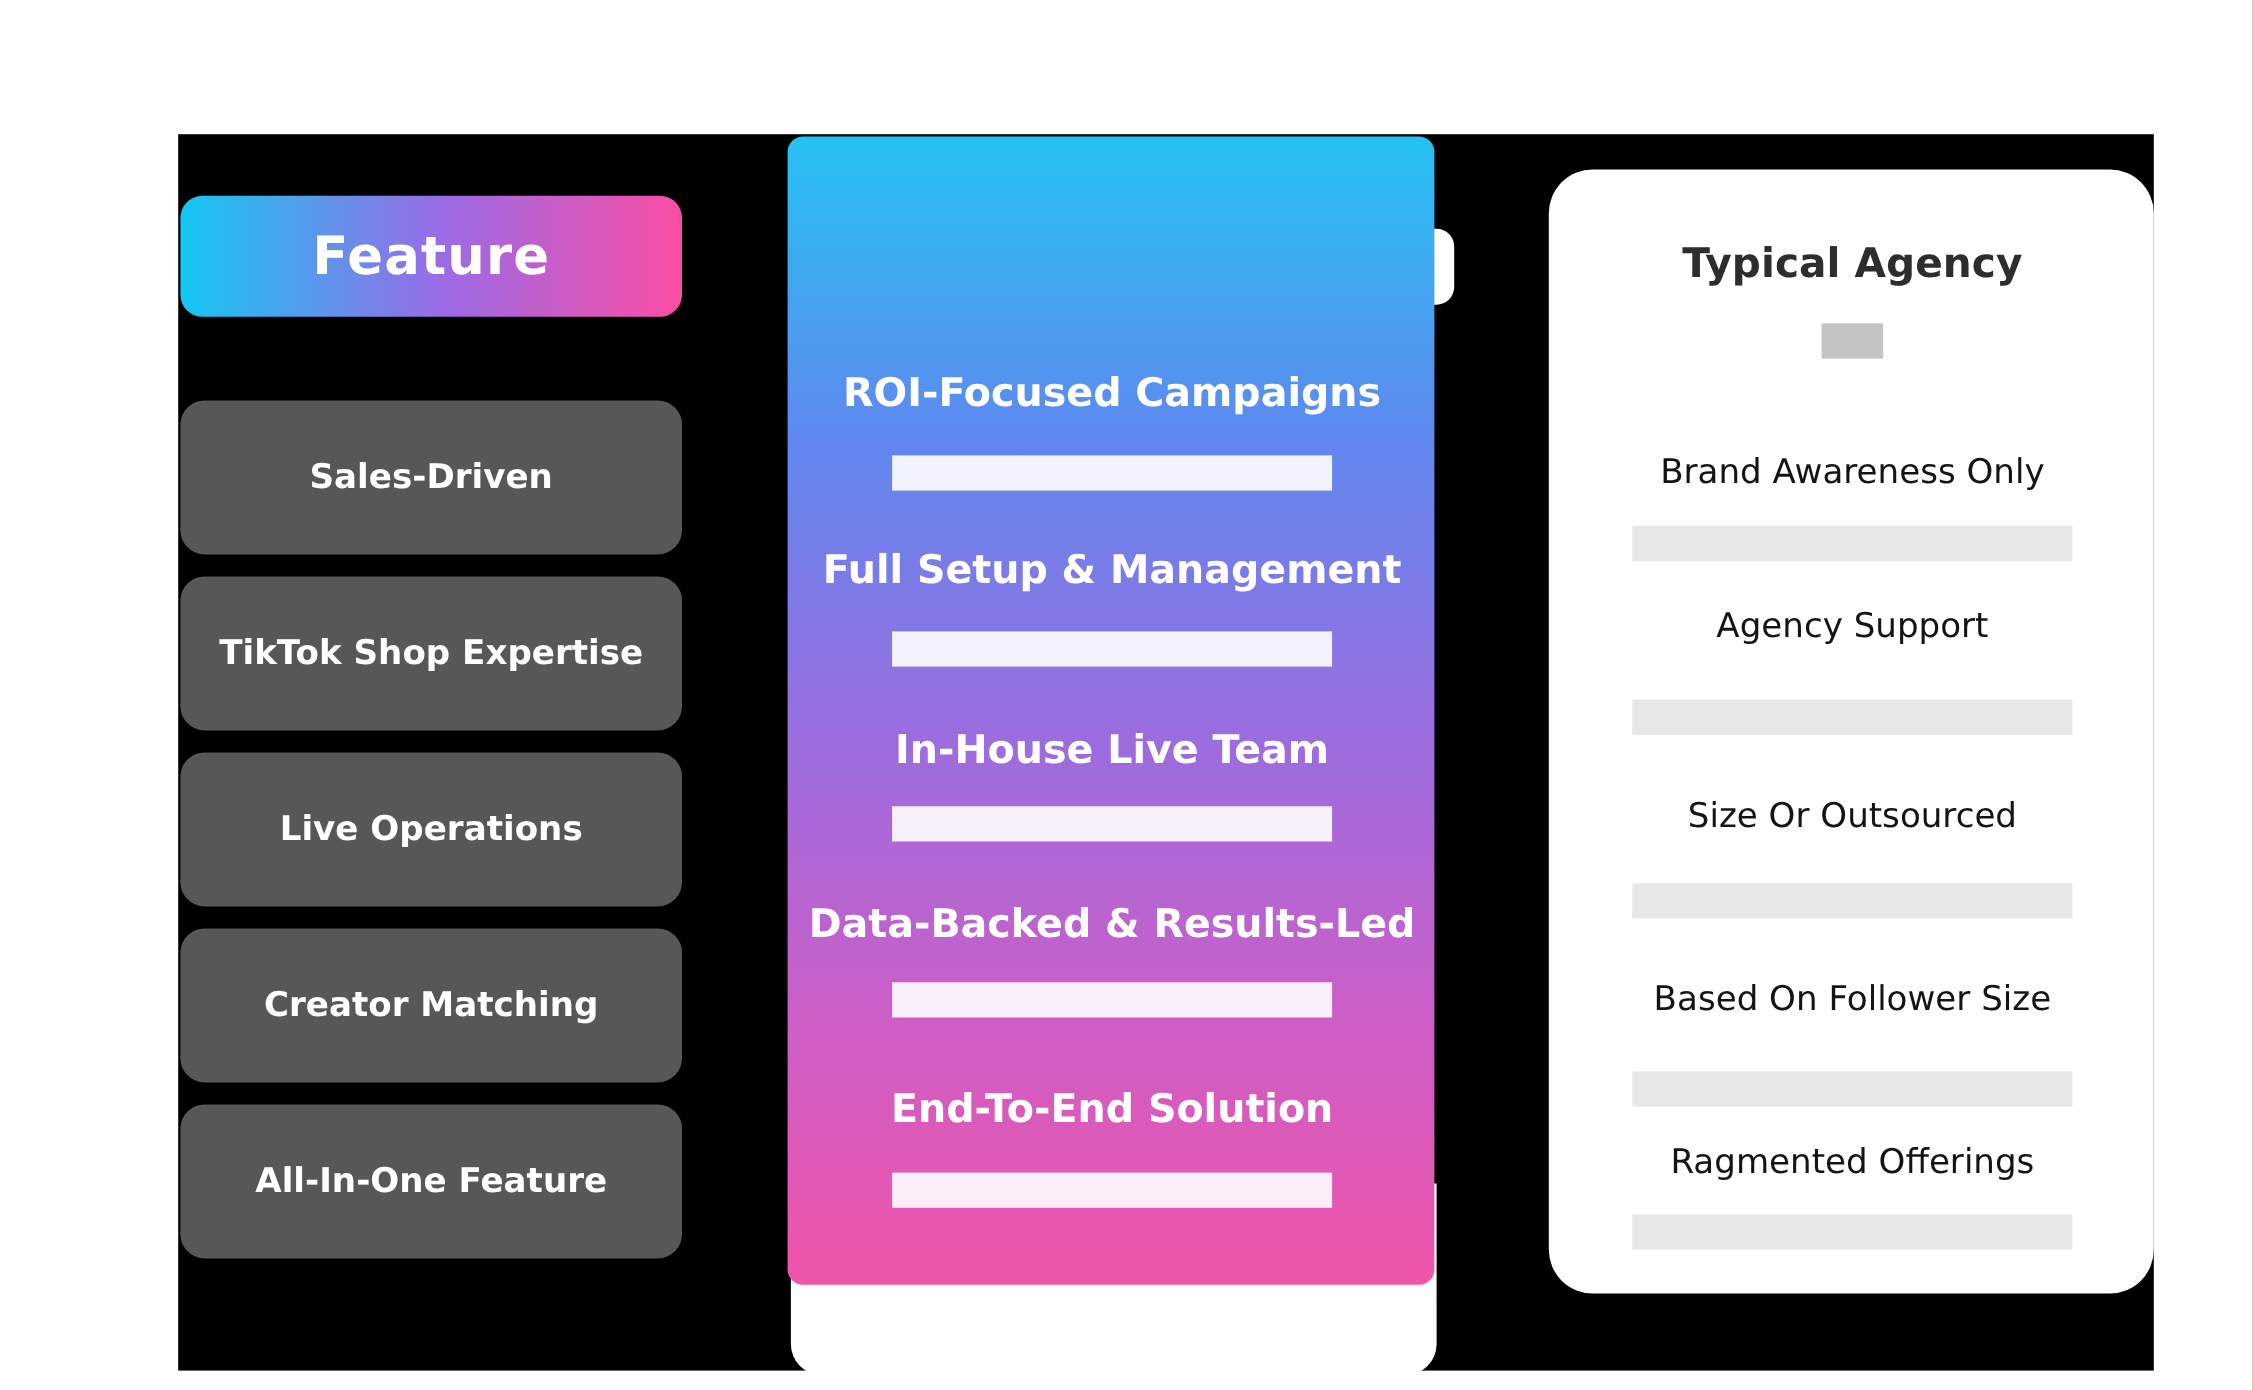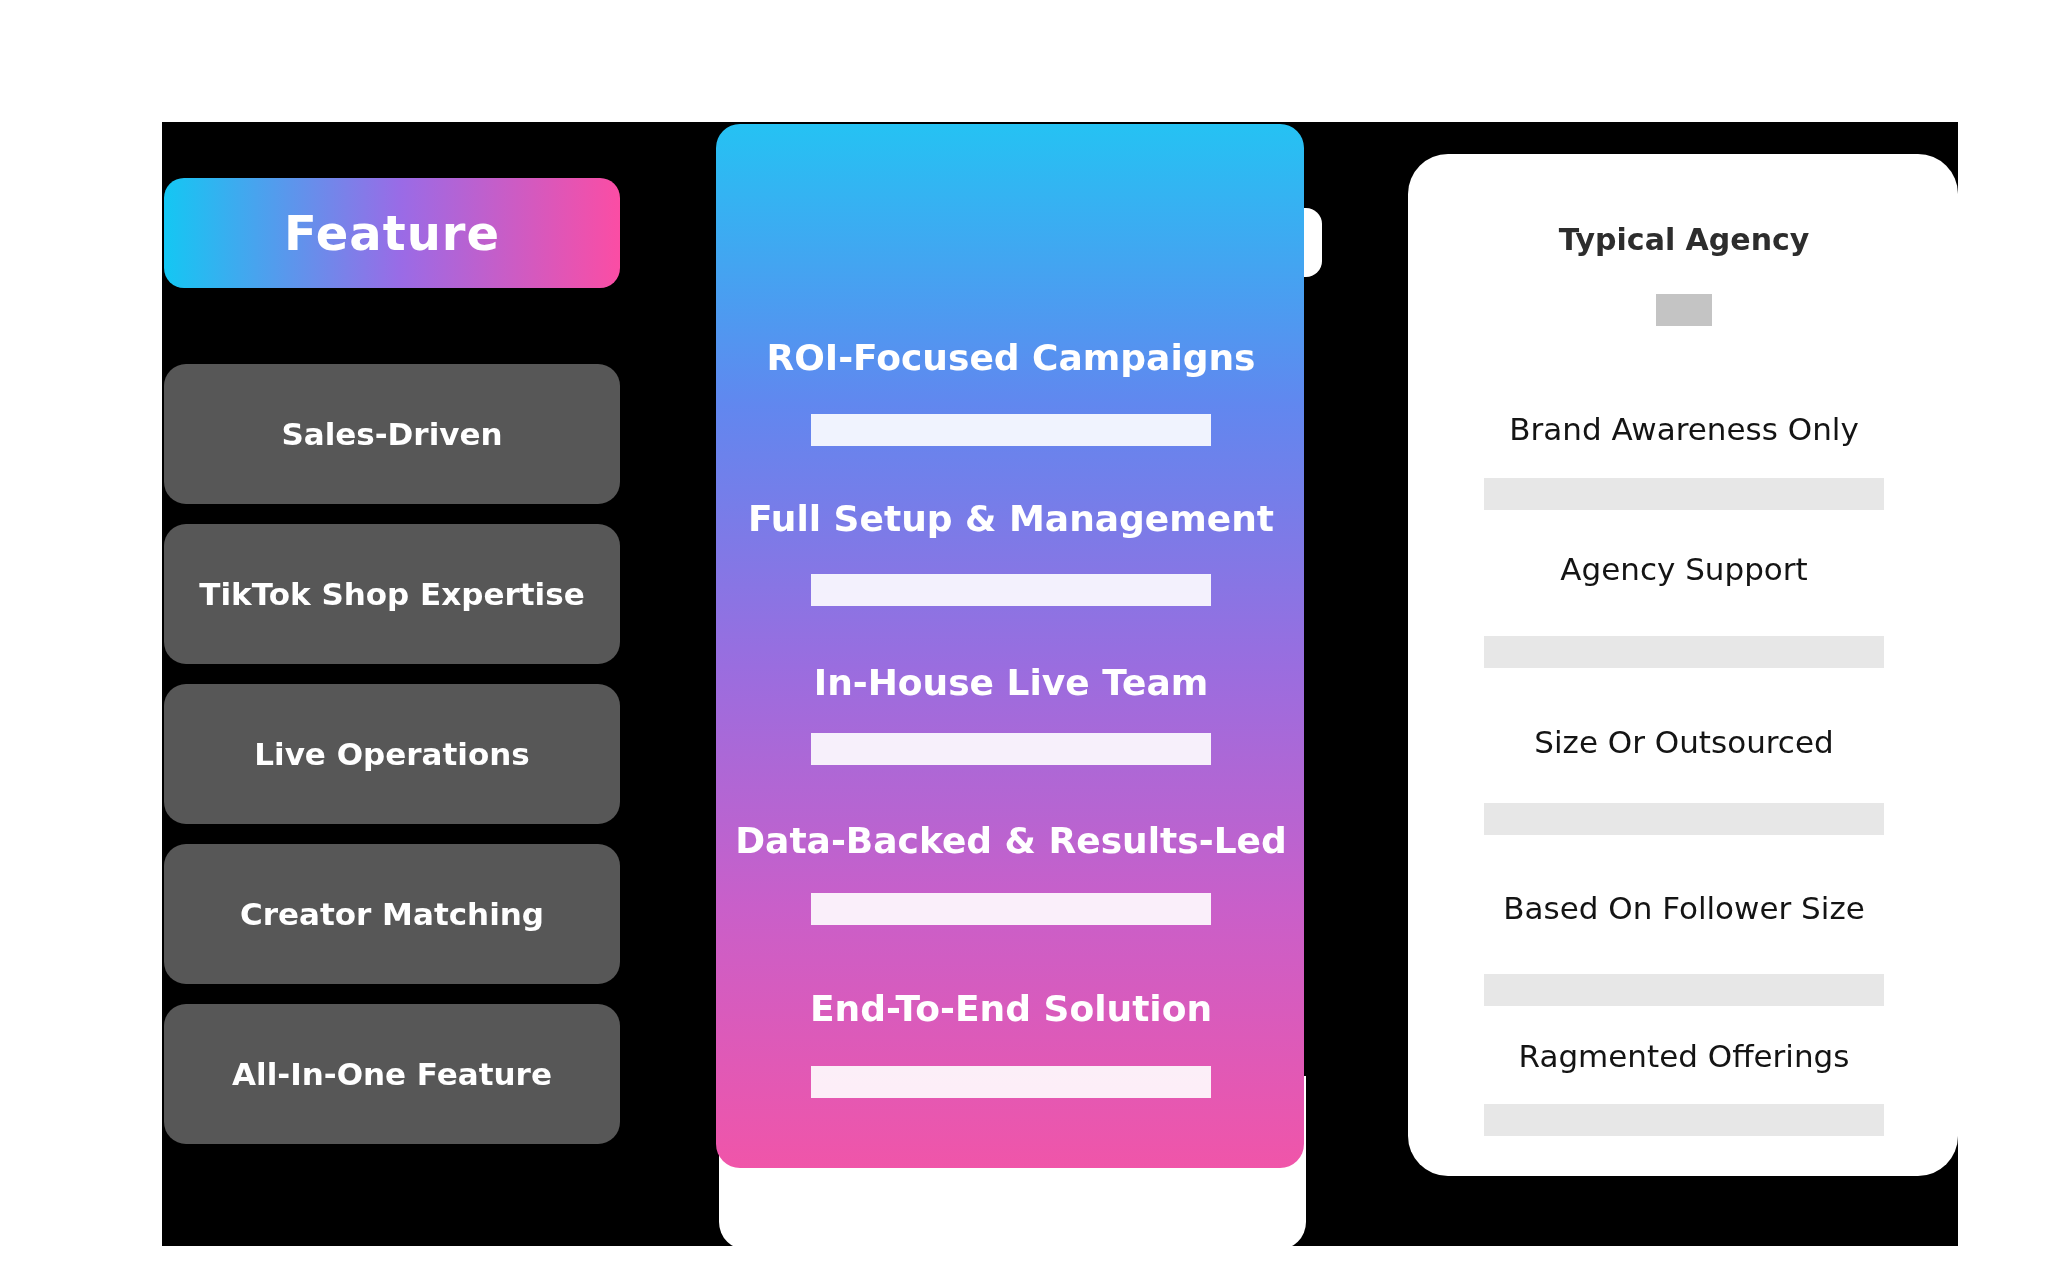--- a/index.html
+++ b/index.html
@@ -18,34 +18,34 @@
   .feature-btn { position:absolute; left:128px; width:456px; height:140px;
     border-radius:22px; z-index:3; display:flex; align-items:center; justify-content:center;
     background:var(--chip-gray,#575757); color:#ffffff; font-size:31px; font-weight:700; }
 
   
   .mid-backer-chip { position:absolute; left:1000px; top:172px; width:286px; height:69px;
     background:#ffffff; border-radius:16px; z-index:2; }
   .mid-backer-bottom { position:absolute; left:683px; top:1040px; width:587px; height:174px;
     background:#ffffff; border-radius:0 0 28px 28px; z-index:2; }
   .gradient-panel { position:absolute; left:680px; top:88px; width:588px; height:1044px;
-    border-radius:24px; z-index:3;
+    border-radius:14px; z-index:3;
     background:linear-gradient(180deg, var(--panel-top,#25C2F3) 0%, var(--panel-mid-blue,#6187EF) 27%,
       var(--panel-mid-purple,#9A6DDF) 52%, var(--panel-mid-magenta,#C95FC9) 75%, var(--panel-bottom,#F055A9) 100%); }
   .mid-row-label { position:absolute; left:0; width:100%; height:60px; display:flex;
     align-items:center; justify-content:center; color:#ffffff; font-size:36px; font-weight:600; }
   .mid-underline { position:absolute; left:94px; width:400px; height:3px;
     background:var(--underline,rgba(255,255,255,0.9)); }
 
   
   .agency-card { position:absolute; left:1372px; top:118px; width:550px; height:1022px;
     background:#ffffff; border-radius:40px; z-index:3; }
   .agency-title { position:absolute; left:0; top:54px; width:100%; height:60px; display:flex;
     align-items:center; justify-content:center; color:var(--title-text,#2d2d2d);
-    font-size:30px; font-weight:700; }
+    font-size:37px; font-weight:700; }
   .agency-divider { position:absolute; left:247px; top:139px; width:56px; height:3px;
     background:var(--divider,#c4c4c4); }
   .agency-item { position:absolute; left:0; width:100%; height:48px; display:flex;
     align-items:center; justify-content:center; color:var(--agency-text,#141414); font-size:31px; }
   .agency-sep { position:absolute; left:75px; width:400px; height:2px;
     background:var(--separator,#e7e7e7); }
 </style>
 </head>
 <body>
 

